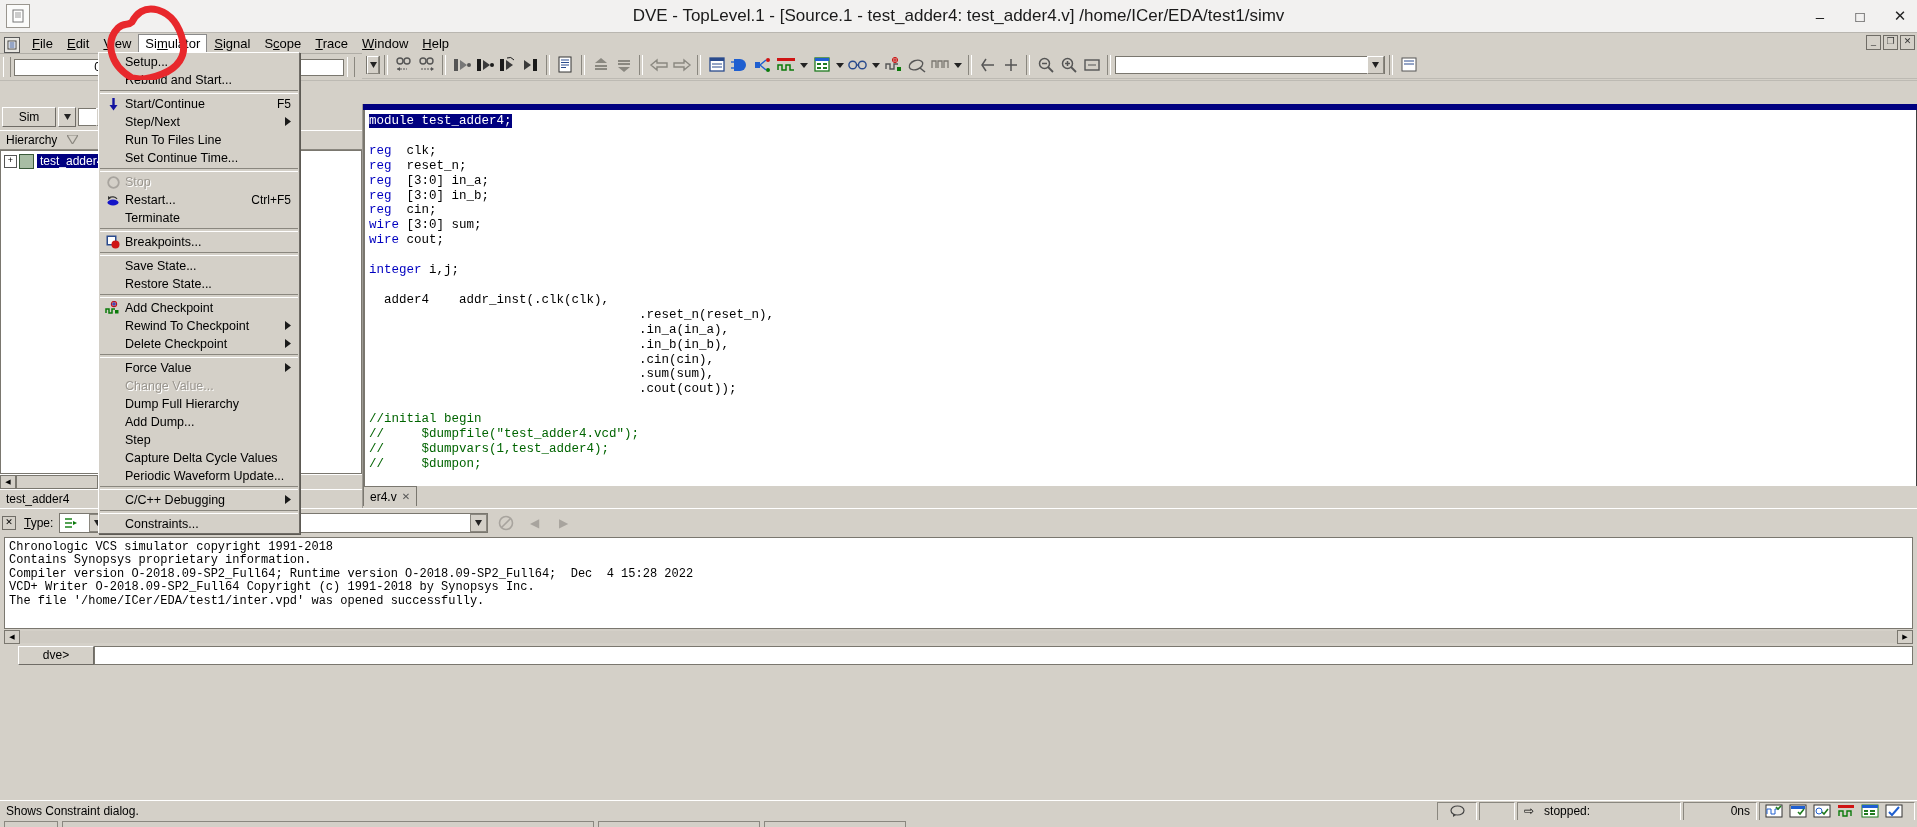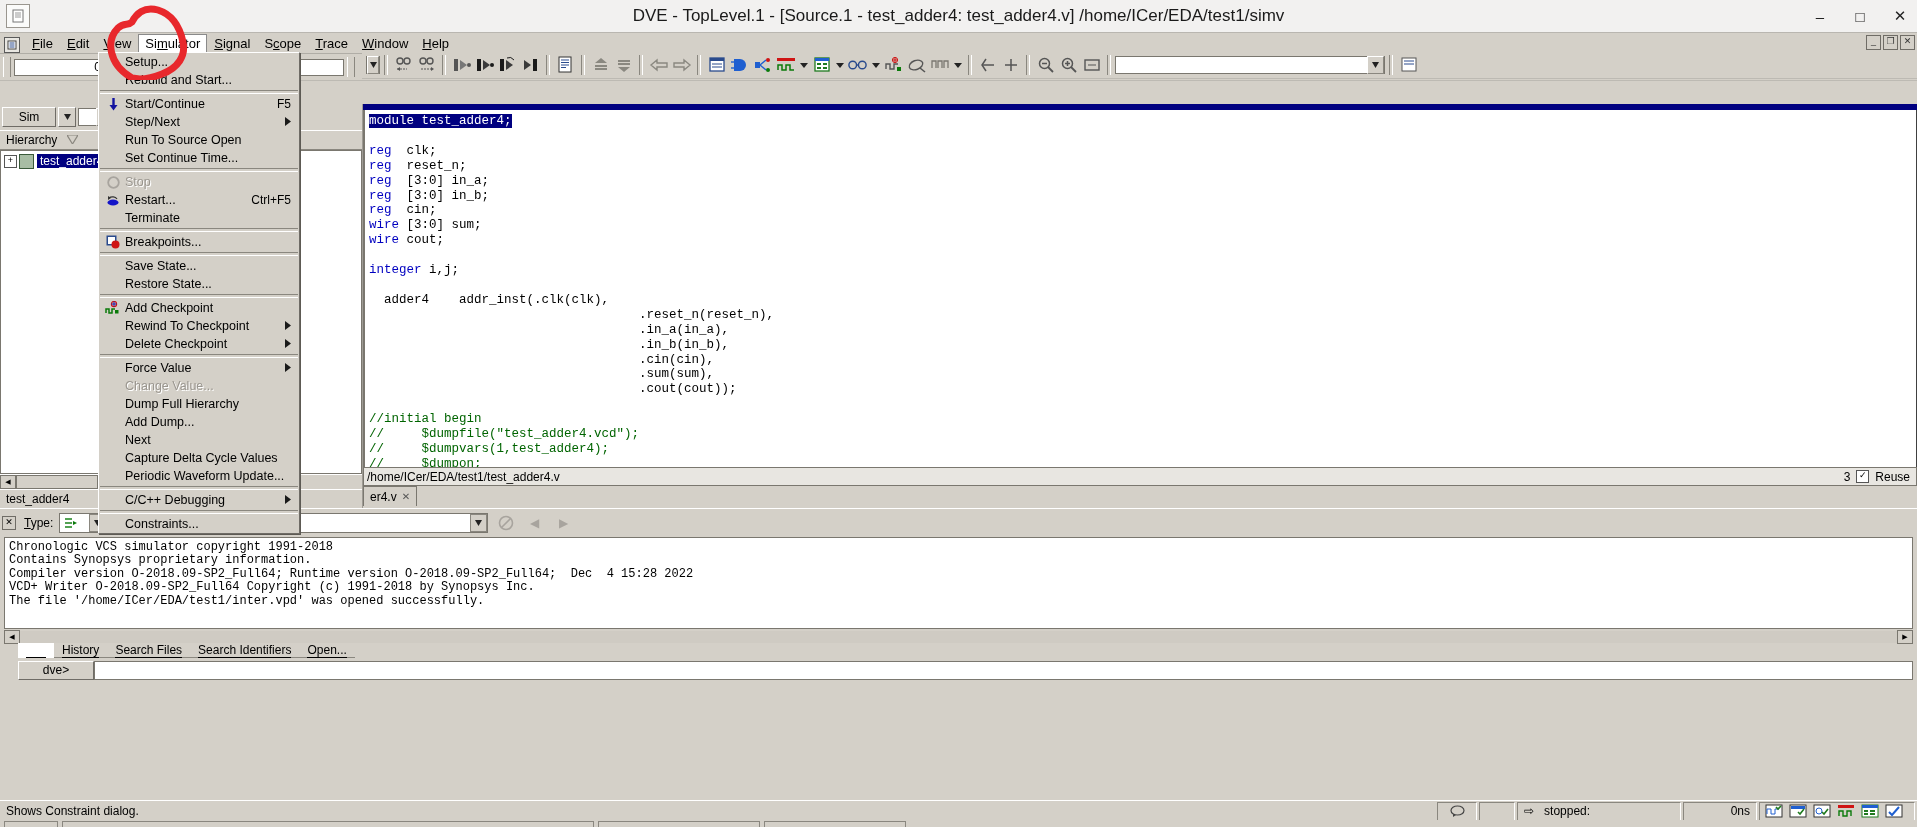--- a/index.html
+++ b/index.html
@@ -600,28 +600,20 @@
       <div class="lp-tab">
         <span>test_adder4</span>
       </div>
     </div>
 
     <div class="right-pane">
       <div class="srcline"></div>
       <div class="code-area">
         <div class="code" id="code-root"><div><span class="sel">module test_adder4;</span></div><div>&nbsp;</div><div><span class="kw">reg</span><span>  </span><span class="id">clk</span><span>;</span></div><div><span class="kw">reg</span><span>  </span><span class="id">reset_n</span><span>;</span></div><div><span class="kw">reg</span><span>  [3:0] </span><span class="id">in_a</span><span>;</span></div><div><span class="kw">reg</span><span>  [3:0] </span><span class="id">in_b</span><span>;</span></div><div><span class="kw">reg</span><span>  </span><span class="id">cin</span><span>;</span></div><div><span class="kw">wire</span><span> [3:0] </span><span class="id">sum</span><span>;</span></div><div><span class="kw">wire</span><span> </span><span class="id">cout</span><span>;</span></div><div>&nbsp;</div><div><span class="kw">integer</span><span> </span><span class="id">i,j</span><span>;</span></div><div>&nbsp;</div><div><span>  </span><span class="id">adder4</span><span>    </span><span class="id">addr_inst(.clk(clk)</span><span>,</span></div><div><span>                                    </span><span class="id">.reset_n(reset_n)</span><span>,</span></div><div><span>                                    </span><span class="id">.in_a(in_a)</span><span>,</span></div><div><span>                                    </span><span class="id">.in_b(in_b)</span><span>,</span></div><div><span>                                    </span><span class="id">.cin(cin)</span><span>,</span></div><div><span>                                    </span><span class="id">.sum(sum)</span><span>,</span></div><div><span>                                    </span><span class="id">.cout(cout))</span><span>;</span></div><div>&nbsp;</div><div><span class="cm">//initial begin</span></div><div><span class="cm">//     $dumpfile("test_adder4.vcd");</span></div><div><span class="cm">//     $dumpvars(1,test_adder4);</span></div><div><span class="cm">//     $dumpon;</span></div></div>
       </div>
-      <div class="pathbar">
-        <span>/home/ICer/EDA/test1/test_adder4.v</span>
-        <div class="pb-right">
-          <span>3</span>
-          <span class="pb-chk">✓</span>
-          <span>Reuse</span>
-        </div>
-      </div>
       <div class="tabrow">
         <div class="srctab">
           <span>er4.v</span>
           <span style="font-size:10px;color:#555;">✕</span>
         </div>
       </div>
     </div>
   </div>
 
   <div class="log-panel" style="position:absolute;left:0;right:0;top:508px;height:255px;">
@@ -678,27 +670,20 @@
       <div class="tbtn" style="color:#a8a49e;font-size:12px;">▶</div>
     </div>
 
     <div class="log-text" id="log-root"><div>Chronologic VCS simulator copyright 1991-2018</div><div>Contains Synopsys proprietary information.</div><div>Compiler version O-2018.09-SP2_Full64; Runtime version O-2018.09-SP2_Full64;  Dec  4 15:28 2022</div><div>VCD+ Writer O-2018.09-SP2_Full64 Copyright (c) 1991-2018 by Synopsys Inc.</div><div>The file '/home/ICer/EDA/test1/inter.vpd' was opened successfully.</div></div>
     <div class="log-hscroll">
       <div style="width:14px;height:12px;border:1px solid #7a776f;background:#d4d0c8;display:flex;align-items:center;justify-content:center;font-size:7px;">◀</div>
       <div style="flex:1;height:12px;background:#cfcbc3;"></div>
       <div style="width:14px;height:12px;border:1px solid #7a776f;background:#d4d0c8;display:flex;align-items:center;justify-content:center;font-size:7px;">▶</div>
     </div>
 
-    <div class="tabstrip" id="tabstrip-root">
-        <div class="ftab sel"><span>Log</span></div>
-        <div class="ftab"><span>History</span></div>
-        <div class="ftab"><span>Search Files</span></div>
-        <div class="ftab"><span>Search Identifiers</span></div>
-        <div class="ftab"><span>Open...</span></div>
-      </div>
 
     <div class="cmdrow">
       <div class="cmd-label">dve&gt;</div>
       <div class="cmd-input"></div>
     </div>
   </div>
 
   <div class="statusbar" style="position:absolute;left:0;right:0;top:800px;height:20px;">
     <span>Shows Constraint dialog.</span>
     <div class="sb-right">
@@ -791,21 +776,21 @@
       </div>
       <div class="dd-item">
         <div class="ic"></div>
         <div class="tx">Step/Next</div>
         <div class="sub"><svg width="6" height="9" viewBox="0 0 6 9">
             <polygon points="0,0 6,4.5 0,9" fill="#1a1a1a"></polygon>
           </svg></div>
       </div>
       <div class="dd-item">
         <div class="ic"></div>
-        <div class="tx">Run To Source Open</div>
+        <div class="tx">Run To Files Line</div>
       </div>
       <div class="dd-item">
         <div class="ic"></div>
         <div class="tx">Set Continue Time...</div>
       </div>
       <div class="dd-sep"></div>
       <div class="dd-item disabled">
         <div class="ic">
           <svg width="13" height="13" viewBox="0 0 13 13">
             <circle cx="6.5" cy="6.5" r="5.3" fill="none" stroke="#a8a49e" stroke-width="1.8"></circle>
@@ -890,21 +875,21 @@
       <div class="dd-item">
         <div class="ic"></div>
         <div class="tx">Dump Full Hierarchy</div>
       </div>
       <div class="dd-item">
         <div class="ic"></div>
         <div class="tx">Add Dump...</div>
       </div>
       <div class="dd-item">
         <div class="ic"></div>
-        <div class="tx">Next</div>
+        <div class="tx">Step</div>
       </div>
       <div class="dd-item">
         <div class="ic"></div>
         <div class="tx">Capture Delta Cycle Values</div>
       </div>
       <div class="dd-item">
         <div class="ic"></div>
         <div class="tx">Periodic Waveform Update...</div>
       </div>
       <div class="dd-sep"></div>

